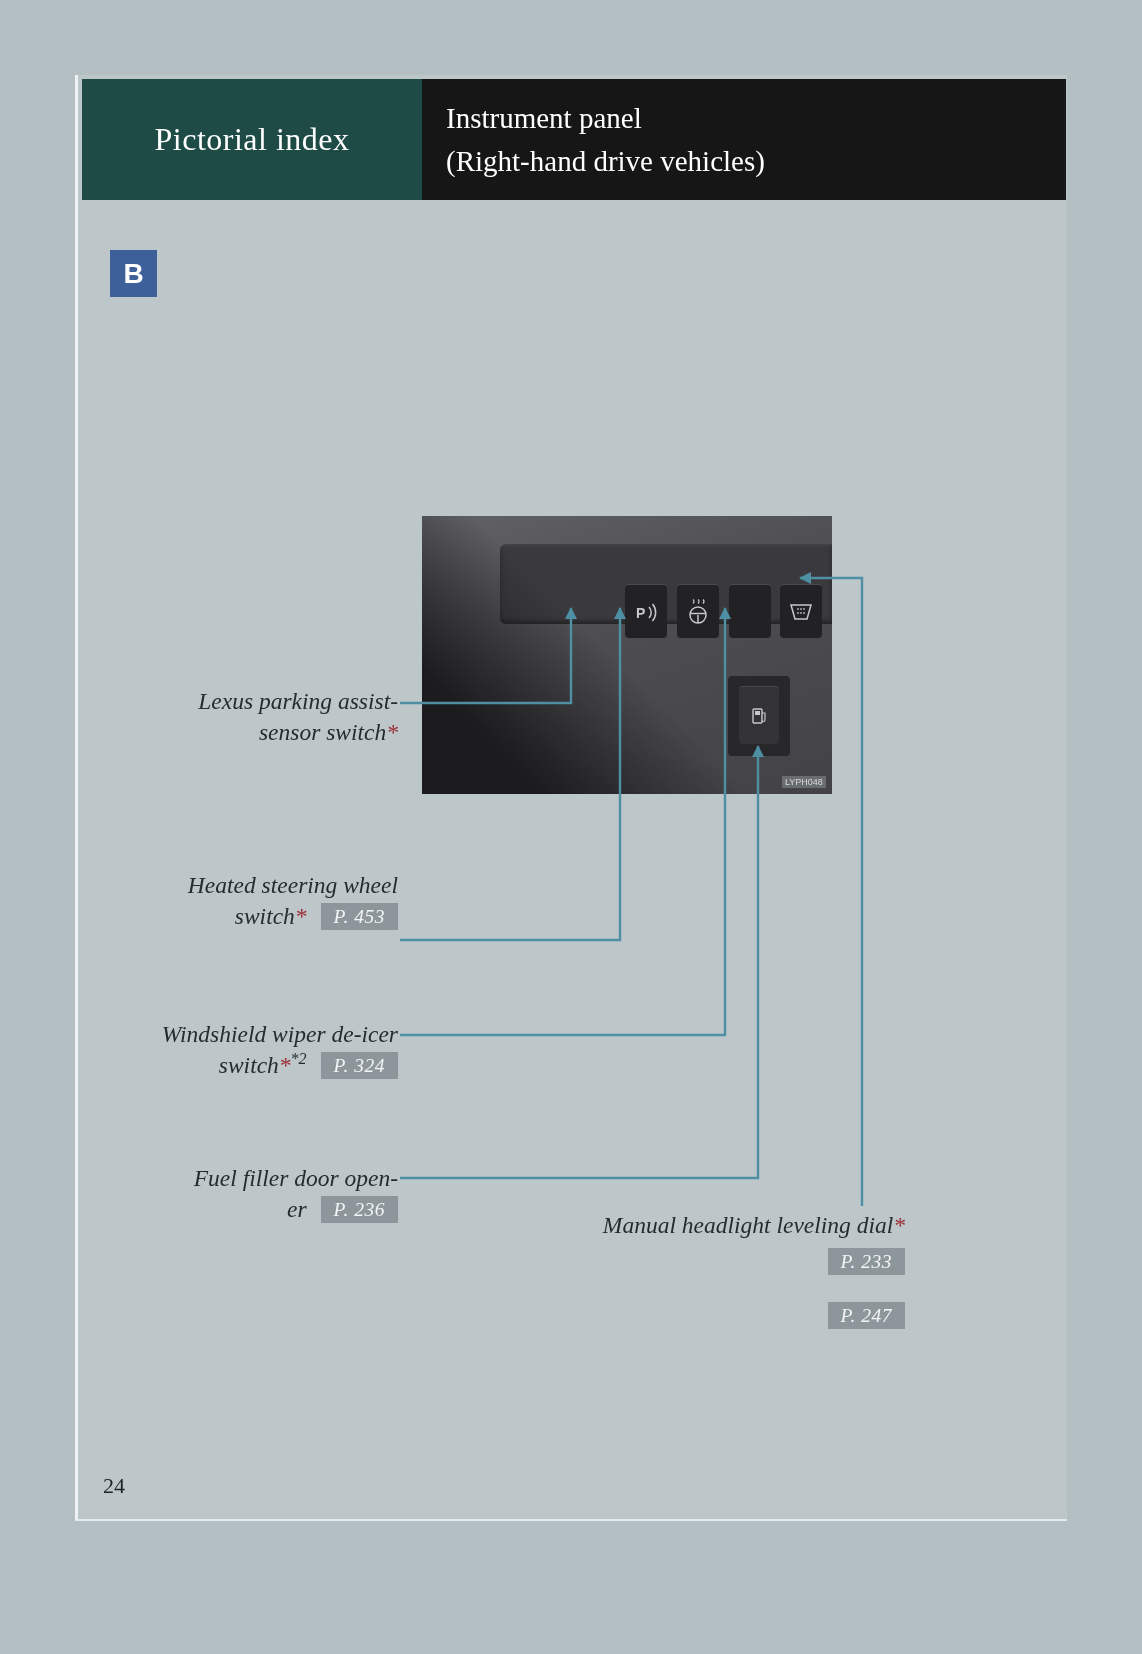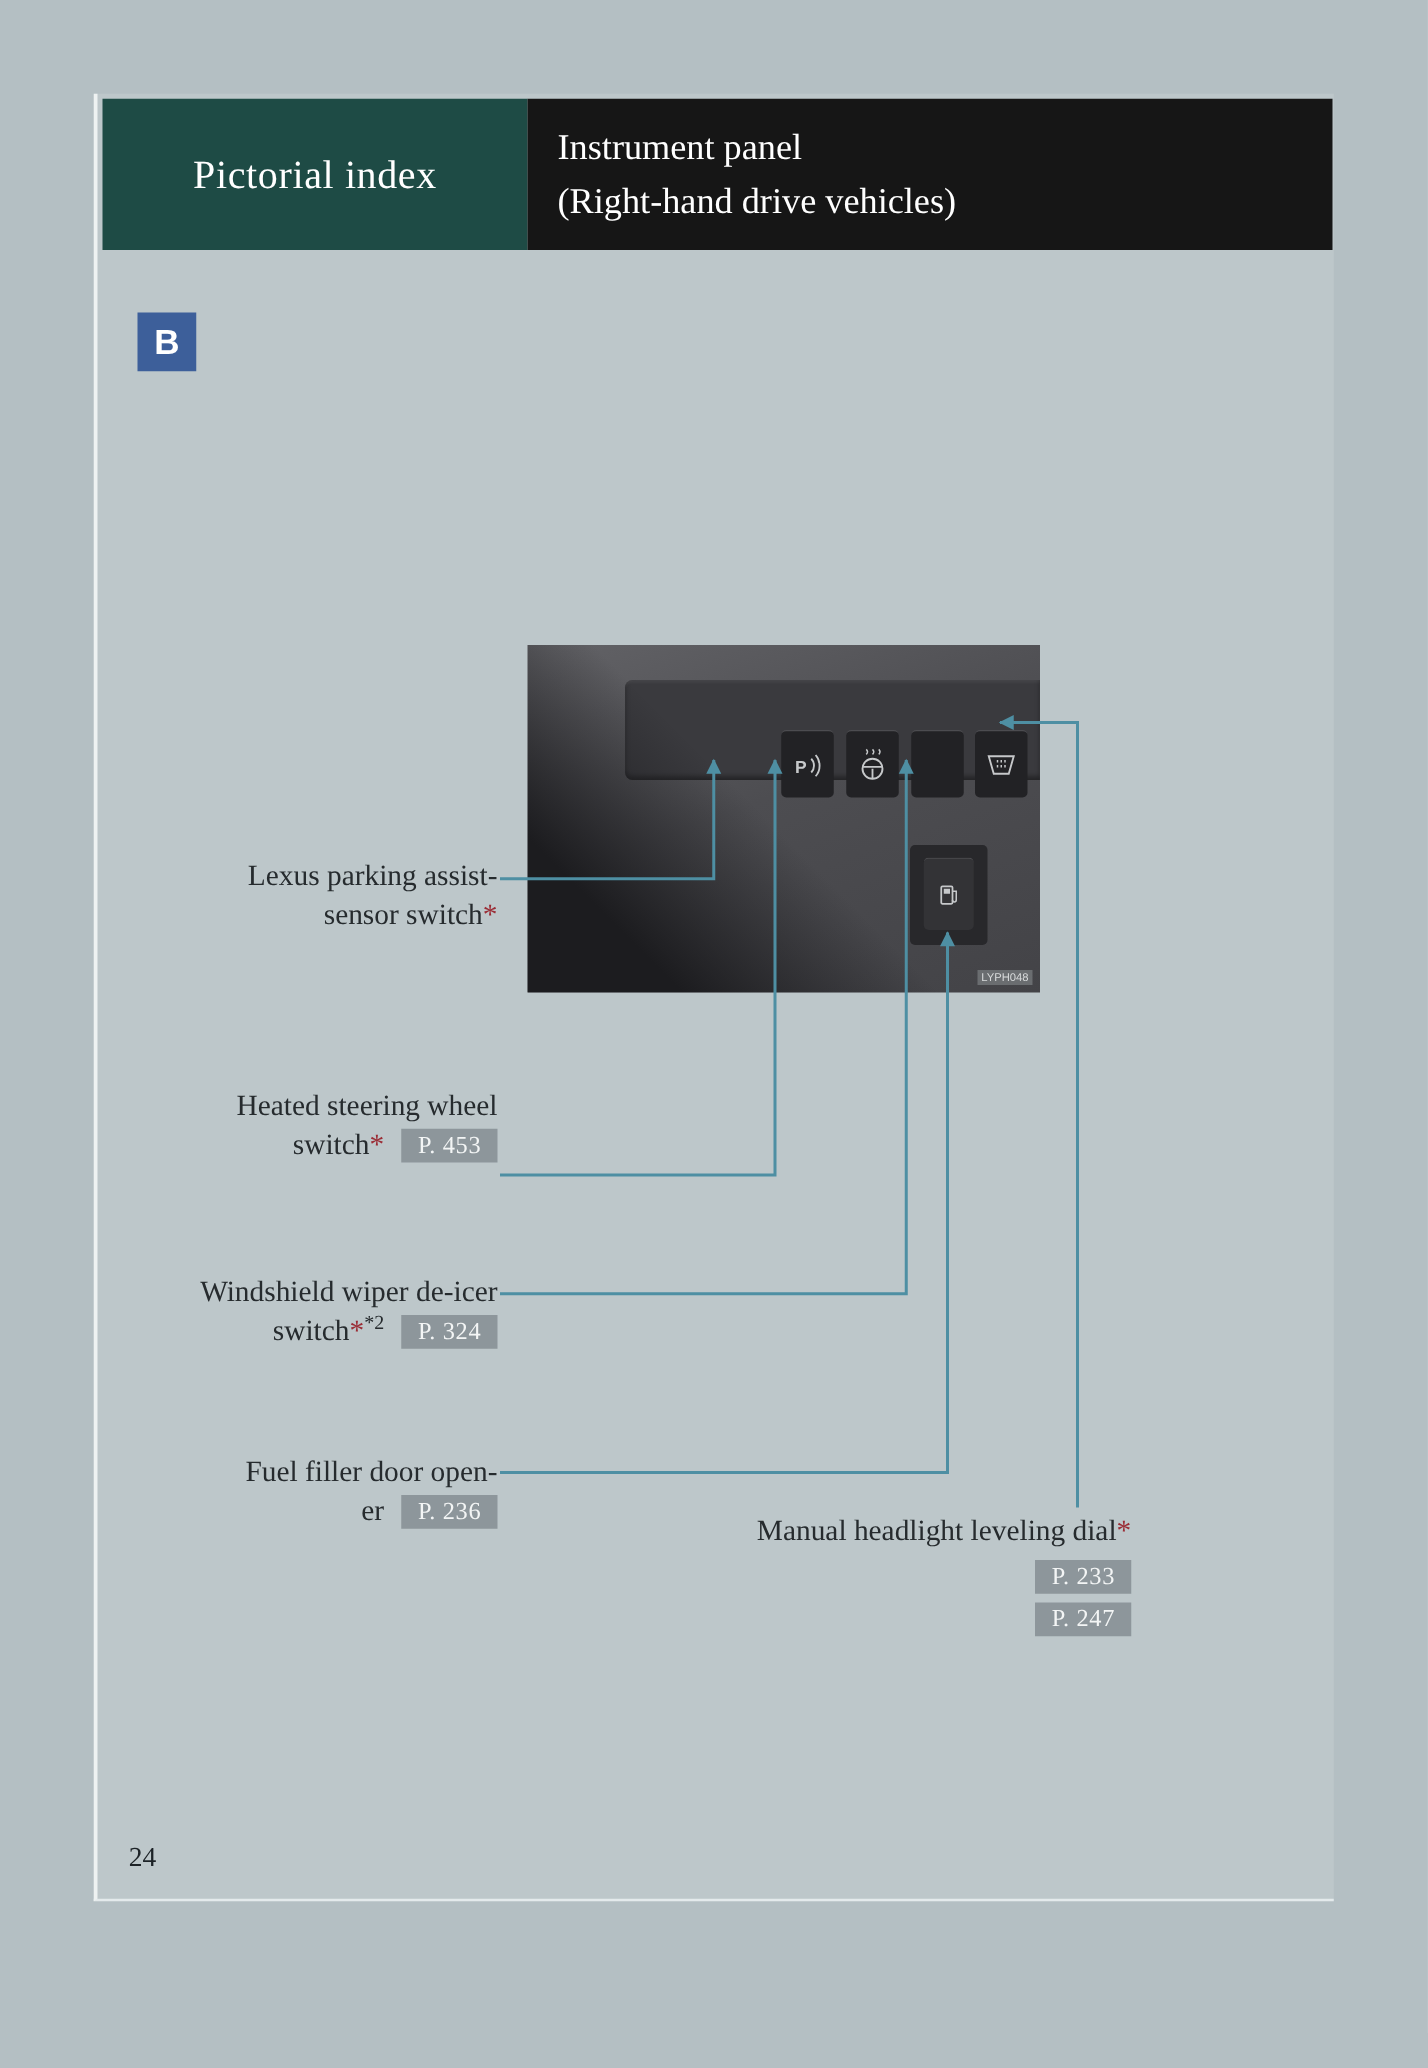--- a/index.html
+++ b/index.html
@@ -77,39 +77,39 @@
     position:absolute;left:344px;top:260px;
     background:#6a6d70;color:#d8dadb;
     font-family:"Liberation Sans", sans-serif;
     font-size:9px;line-height:12px;padding:0 3px;margin-left:16px;
   }
   
   svg.lines{position:absolute;left:0;top:0;width:1142px;height:1654px;pointer-events:none;}
   
   .callout{
     position:absolute;text-align:right;color:#262b2e;
-    font-size:23.5px;line-height:31px;
+    font-size:23.5px;line-height:31px;font-style:italic;
   }
   .callout .row{display:flex;justify-content:flex-end;align-items:center;}
   .star{color:#9b2c35;}
   .supref{font-size:16px;vertical-align:super;line-height:0;color:#262b2e;}
   .pref{
     display:inline-block;background:#8d969b;color:#f3f5f5;
     font-size:19.5px;line-height:25px;padding:1px 13px;
     letter-spacing:0.5px;
   }
   .pref.gap{margin-left:14px;}
   .pref.stack{margin-top:7px;}
   .c-parking{right:744px;top:686px;width:340px;}
   .c-parking .pref{margin-top:5px;}
   .c-heated{right:744px;top:870px;width:360px;}
   .c-wiper{right:744px;top:1019px;width:380px;}
   .c-fuel{right:744px;top:1163px;width:340px;}
   .c-headlight{right:237px;top:1210px;width:420px;}
-  .c-headlight .prefs{display:flex;flex-direction:column;align-items:flex-end;}
+  .c-headlight .prefs{display:flex;flex-direction:column;align-items:flex-end;gap:20px;}
   
   .pagenum{
     position:absolute;left:76px;top:1473px;
     font-size:22px;color:#1c2226;padding-left:27px;
   }
   .icon-stroke{stroke:#c6c8ca;fill:none;}
 </style>
 </head>
 <body>
 

